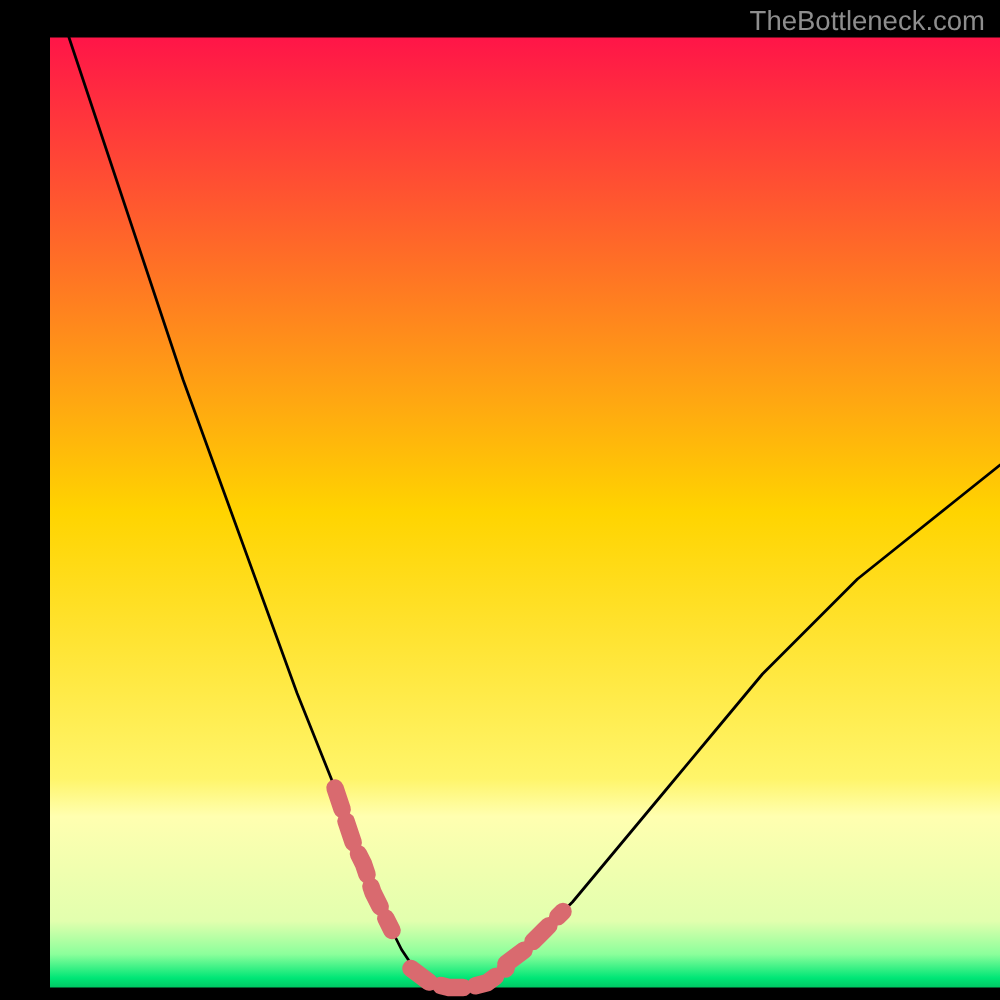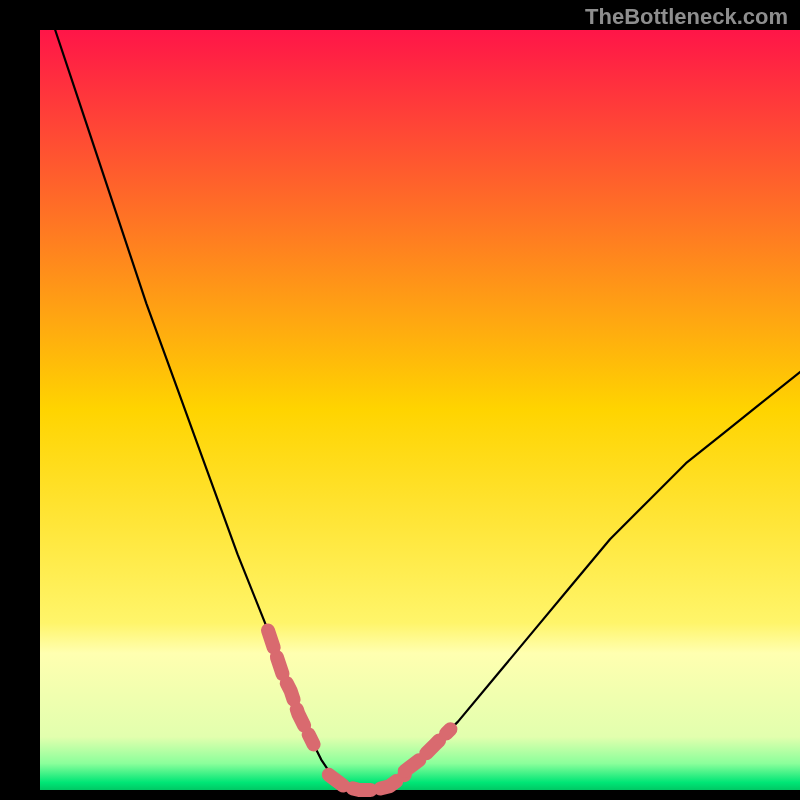--- a/index.html
+++ b/index.html
@@ -16,21 +16,21 @@
     width: 800px;
     height: 800px;
     background: #000000;
   }
   .watermark {
     position: absolute;
     top: 4px;
     right: 12px;
     color: #8e8e8e;
     font-size: 22px;
-    font-weight: 700;
+    font-weight: 400;
     z-index: 10;
     pointer-events: none;
   }
   svg {
     display: block;
     position: absolute;
     left: 0;
     top: 0;
   }
 </style>

